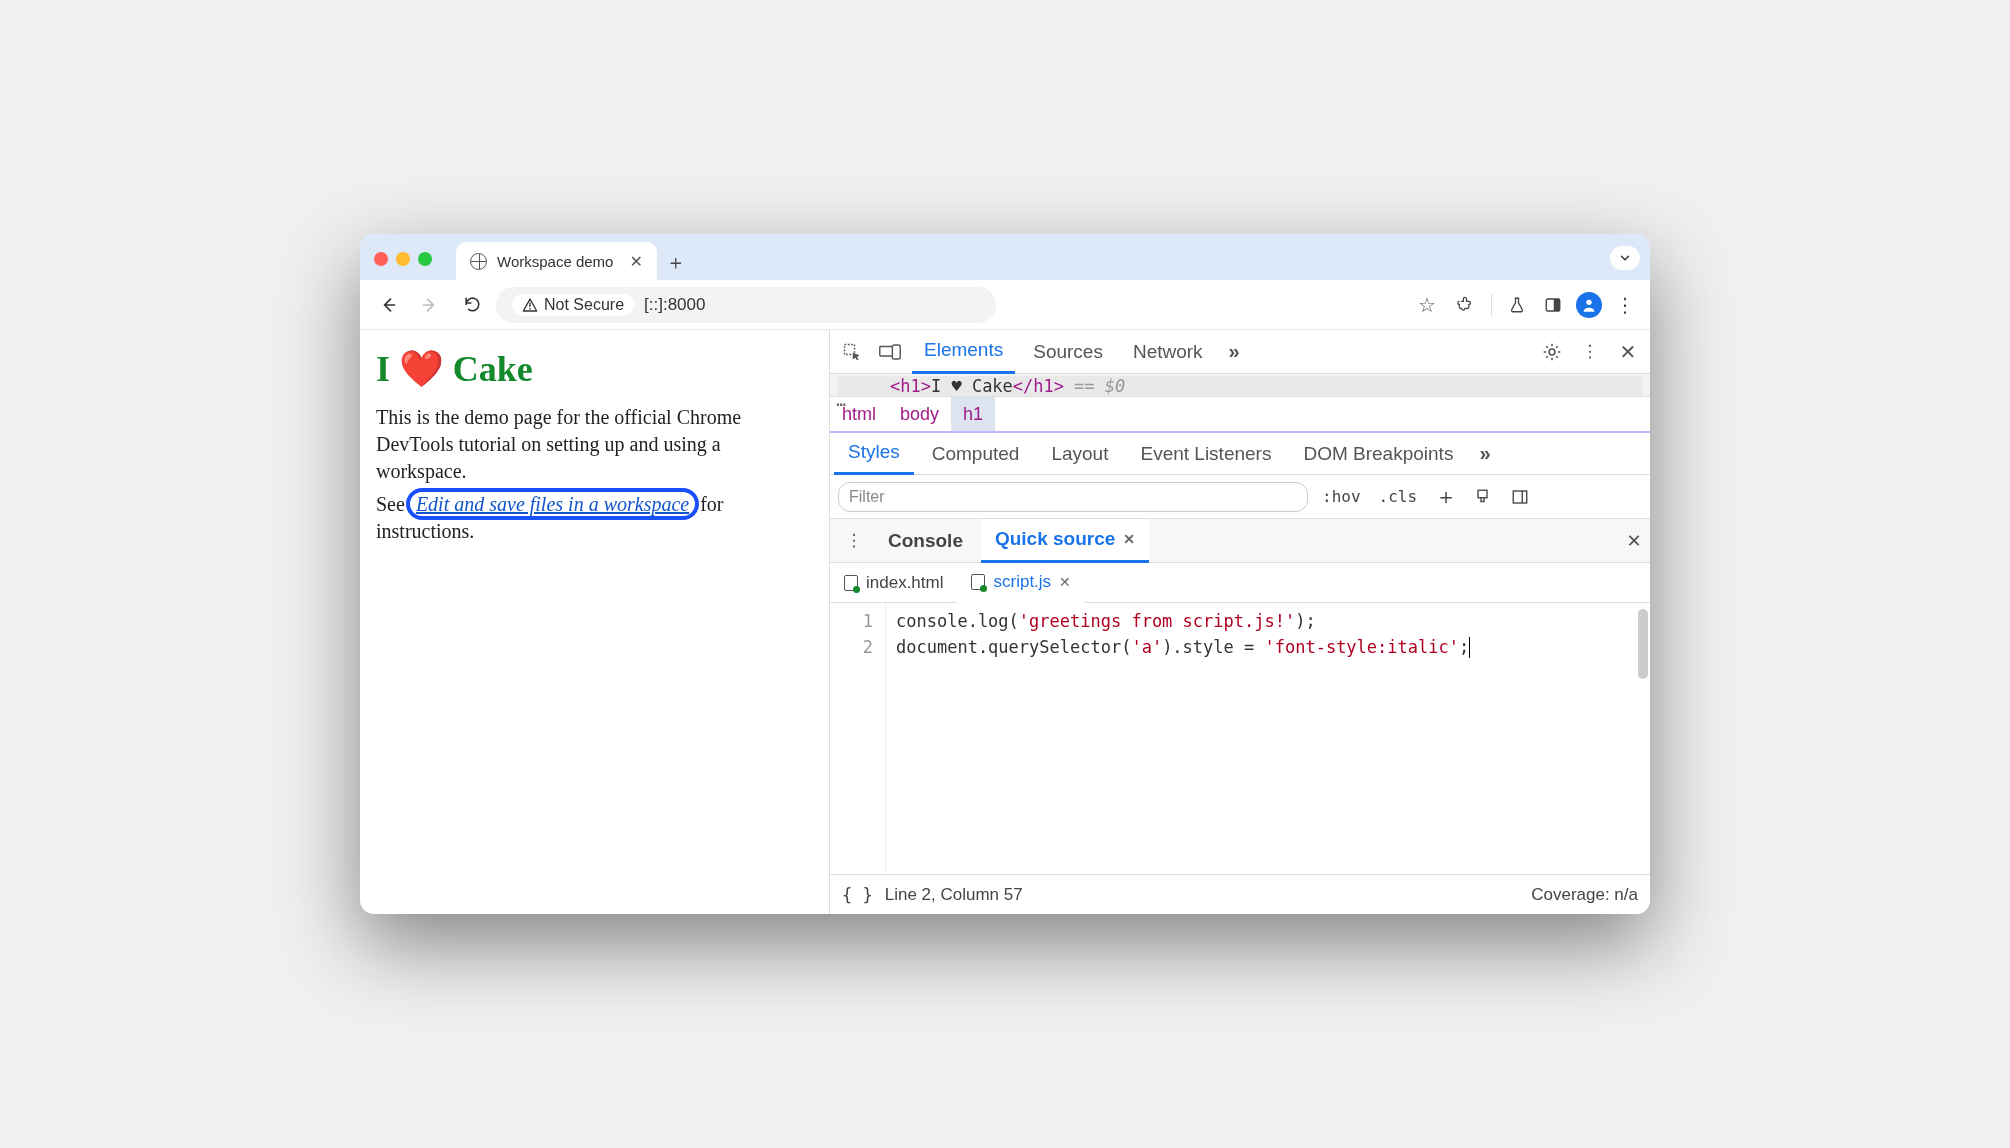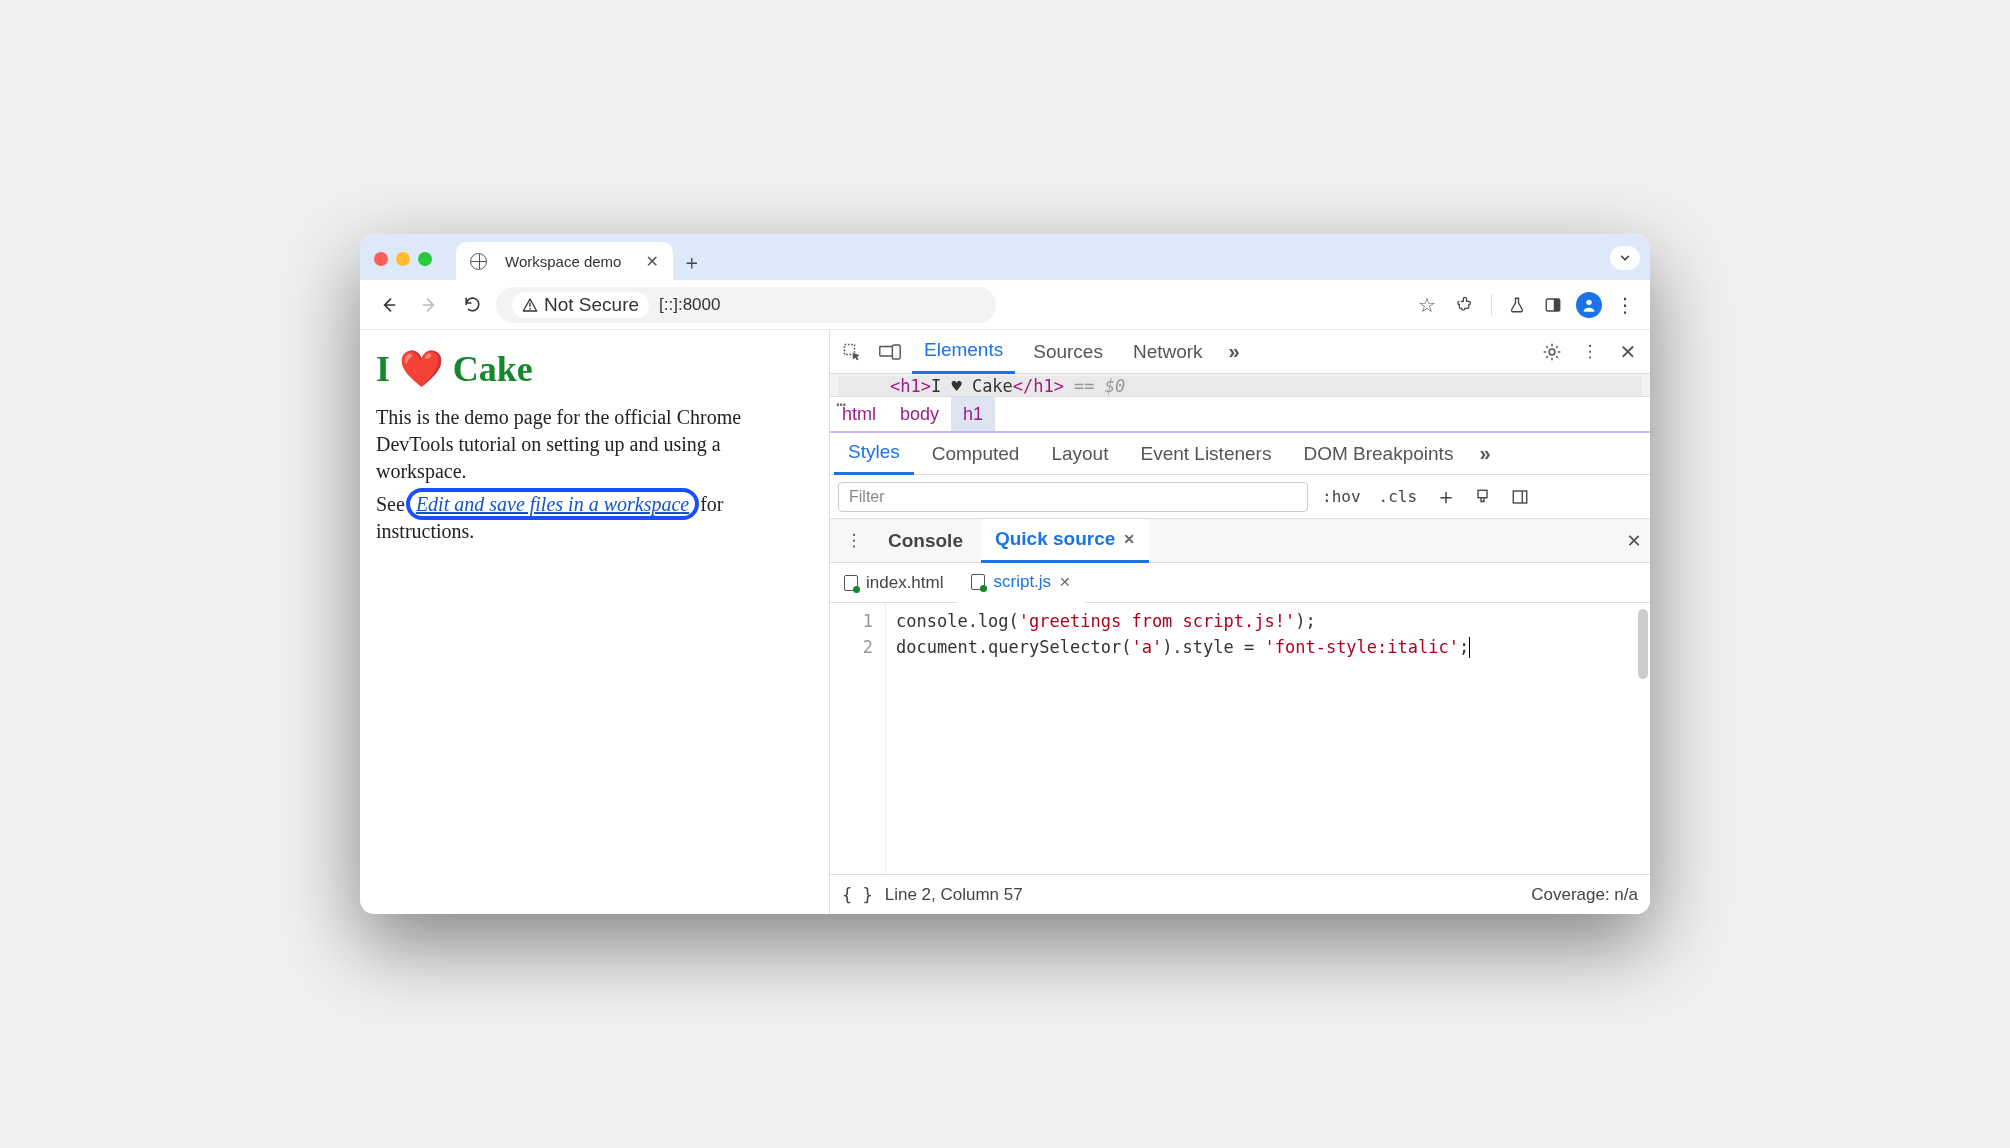--- a/index.html
+++ b/index.html
@@ -35,21 +35,21 @@
   .tl { width:14px; height:14px; border-radius:50%; }
   .red{background:#ff5f57;} .yellow{background:#febc2e;} .green{background:#28c840;}
   .tab {
     background:#fff;
     border-top-left-radius:10px;
     border-top-right-radius:10px;
     height:38px;
     display:flex;
     align-items:center;
     padding:0 14px;
-    gap:18px;
+    gap:10px;
     font-size:15px;
     color:#333;
   }
   .globe-icon { width:17px;height:17px;border:1.5px solid #555;border-radius:50%;position:relative;}
   .globe-icon::before{content:"";position:absolute;left:50%;top:0;bottom:0;width:1px;background:#555;}
   .globe-icon::after{content:"";position:absolute;top:50%;left:0;right:0;height:1px;background:#555;}
   .tab-close{font-size:16px;color:#555;cursor:pointer;margin-left:6px;}
   .newtab{width:38px;display:flex;align-items:center;justify-content:center;color:#444;font-size:20px;padding-bottom:4px;}
   .tab-spacer{flex:1;}
   .winbtn{width:30px;height:24px;margin:0 10px 10px 0;background:#fff;border-radius:12px;display:flex;align-items:center;justify-content:center;color:#333;}
@@ -59,21 +59,21 @@
     background:#fff;
     border-bottom:1px solid #e8e8e8;
     display:flex;
     align-items:center;
     padding:0 10px;
     gap:6px;
   }
   .navbtn{width:36px;height:36px;display:flex;align-items:center;justify-content:center;color:#333;font-size:20px;border-radius:50%;}
   .navbtn.dis{color:#bbb;}
   .omnibox{flex:0 0 auto;display:flex;align-items:center;background:#f1f3f4;border-radius:20px;height:36px;padding:0 16px;gap:10px;min-width:500px;}
-  .secure{display:flex;align-items:center;gap:6px;font-size:19px;color:#333;background:#fff;border-radius:14px;padding:2px 10px;}
+  .secure{display:flex;align-items:center;gap:6px;font-size:16px;color:#333;background:#fff;border-radius:14px;padding:2px 10px;}
   .url-spacer{flex:1;}
   .star{color:#555;font-size:20px;}
   .rbtn{width:30px;display:flex;justify-content:center;color:#444;font-size:18px;}
   .divider{width:1px;height:22px;background:#ddd;margin:0 4px;}
   .avatar{width:26px;height:26px;border-radius:50%;background:#1a73e8;display:flex;align-items:center;justify-content:center;color:#fff;font-size:14px;}
   
   .split{flex:1;display:flex;min-height:0;}
   .page{flex:0 0 470px;padding:10px 16px;border-right:1px solid #ddd;overflow:hidden;}
   .page h1{font-family:"Times New Roman",serif;font-size:36px;color:#14892c;margin:8px 0 14px 0;font-weight:bold;}
   .page p{font-family:"Times New Roman",serif;font-size:20px;color:#222;line-height:1.35;margin:6px 0;}
@@ -93,21 +93,21 @@
   .tag{color:#a01b8a;} .txt{color:#333;} .eq{color:#999;font-style:italic;margin-left:10px;}
   .el-next{color:#a01b8a;font-size:15px;padding-left:62px;opacity:.9;margin-top:-2px;}
   .el-dots{position:absolute;left:6px;top:20px;color:#666;letter-spacing:1px;}
   .crumbs{display:flex;gap:0;border-bottom:2px solid #c4b5fd;height:36px;align-items:center;font-size:18px;color:#a01b8a;}
   .crumb{padding:0 12px;height:100%;display:flex;align-items:center;}
   .crumb.sel{background:#dde4ef;}
   .styles-tabs{display:flex;align-items:center;height:42px;border-bottom:1px solid #ddd;gap:4px;padding-left:4px;font-size:19px;}
   .st{padding:0 14px;height:42px;display:flex;align-items:center;color:#555;}
   .st.active{color:#1a73e8;border-bottom:3px solid #1a73e8;}
   .styles-tools{display:flex;align-items:center;height:44px;border-bottom:1px solid #ddd;padding:0 8px;gap:10px;}
-  .filter{flex:0 0 470px;height:30px;border:1px solid #ccc;border-radius:4px;padding:0 10px;font-size:16px;color:#888;display:flex;align-items:center;}
+  .filter{flex:0 0 470px;height:30px;border:1px solid #ccc;border-radius:12px;padding:0 10px;font-size:16px;color:#888;display:flex;align-items:center;}
   .tool{font-family:Menlo,monospace;font-size:16px;color:#444;padding:0 4px;}
   .drawer-tabs{display:flex;align-items:center;height:44px;border-bottom:1px solid #ddd;background:#f6f7f9;font-size:19px;gap:4px;padding-left:8px;}
   .dr{padding:0 14px;height:44px;display:flex;align-items:center;color:#444;gap:8px;font-weight:bold;}
   .dr.active{color:#1a73e8;border-bottom:3px solid #1a73e8;background:#fff;}
   .dr-close{font-size:14px;color:#666;}
   .file-tabs{display:flex;align-items:center;height:40px;border-bottom:1px solid #ddd;font-size:17px;}
   .ft{padding:0 14px;height:40px;display:flex;align-items:center;gap:8px;color:#444;}
   .ft.active{color:#1a73e8;border-bottom:2px solid transparent;background:#fff;}
   .file-icon{width:14px;height:16px;border:1.5px solid #555;border-radius:2px 2px 2px 2px;position:relative;}
   .file-icon.mod::after{content:"";position:absolute;right:-3px;bottom:-3px;width:7px;height:7px;border-radius:50%;background:#14892c;}

